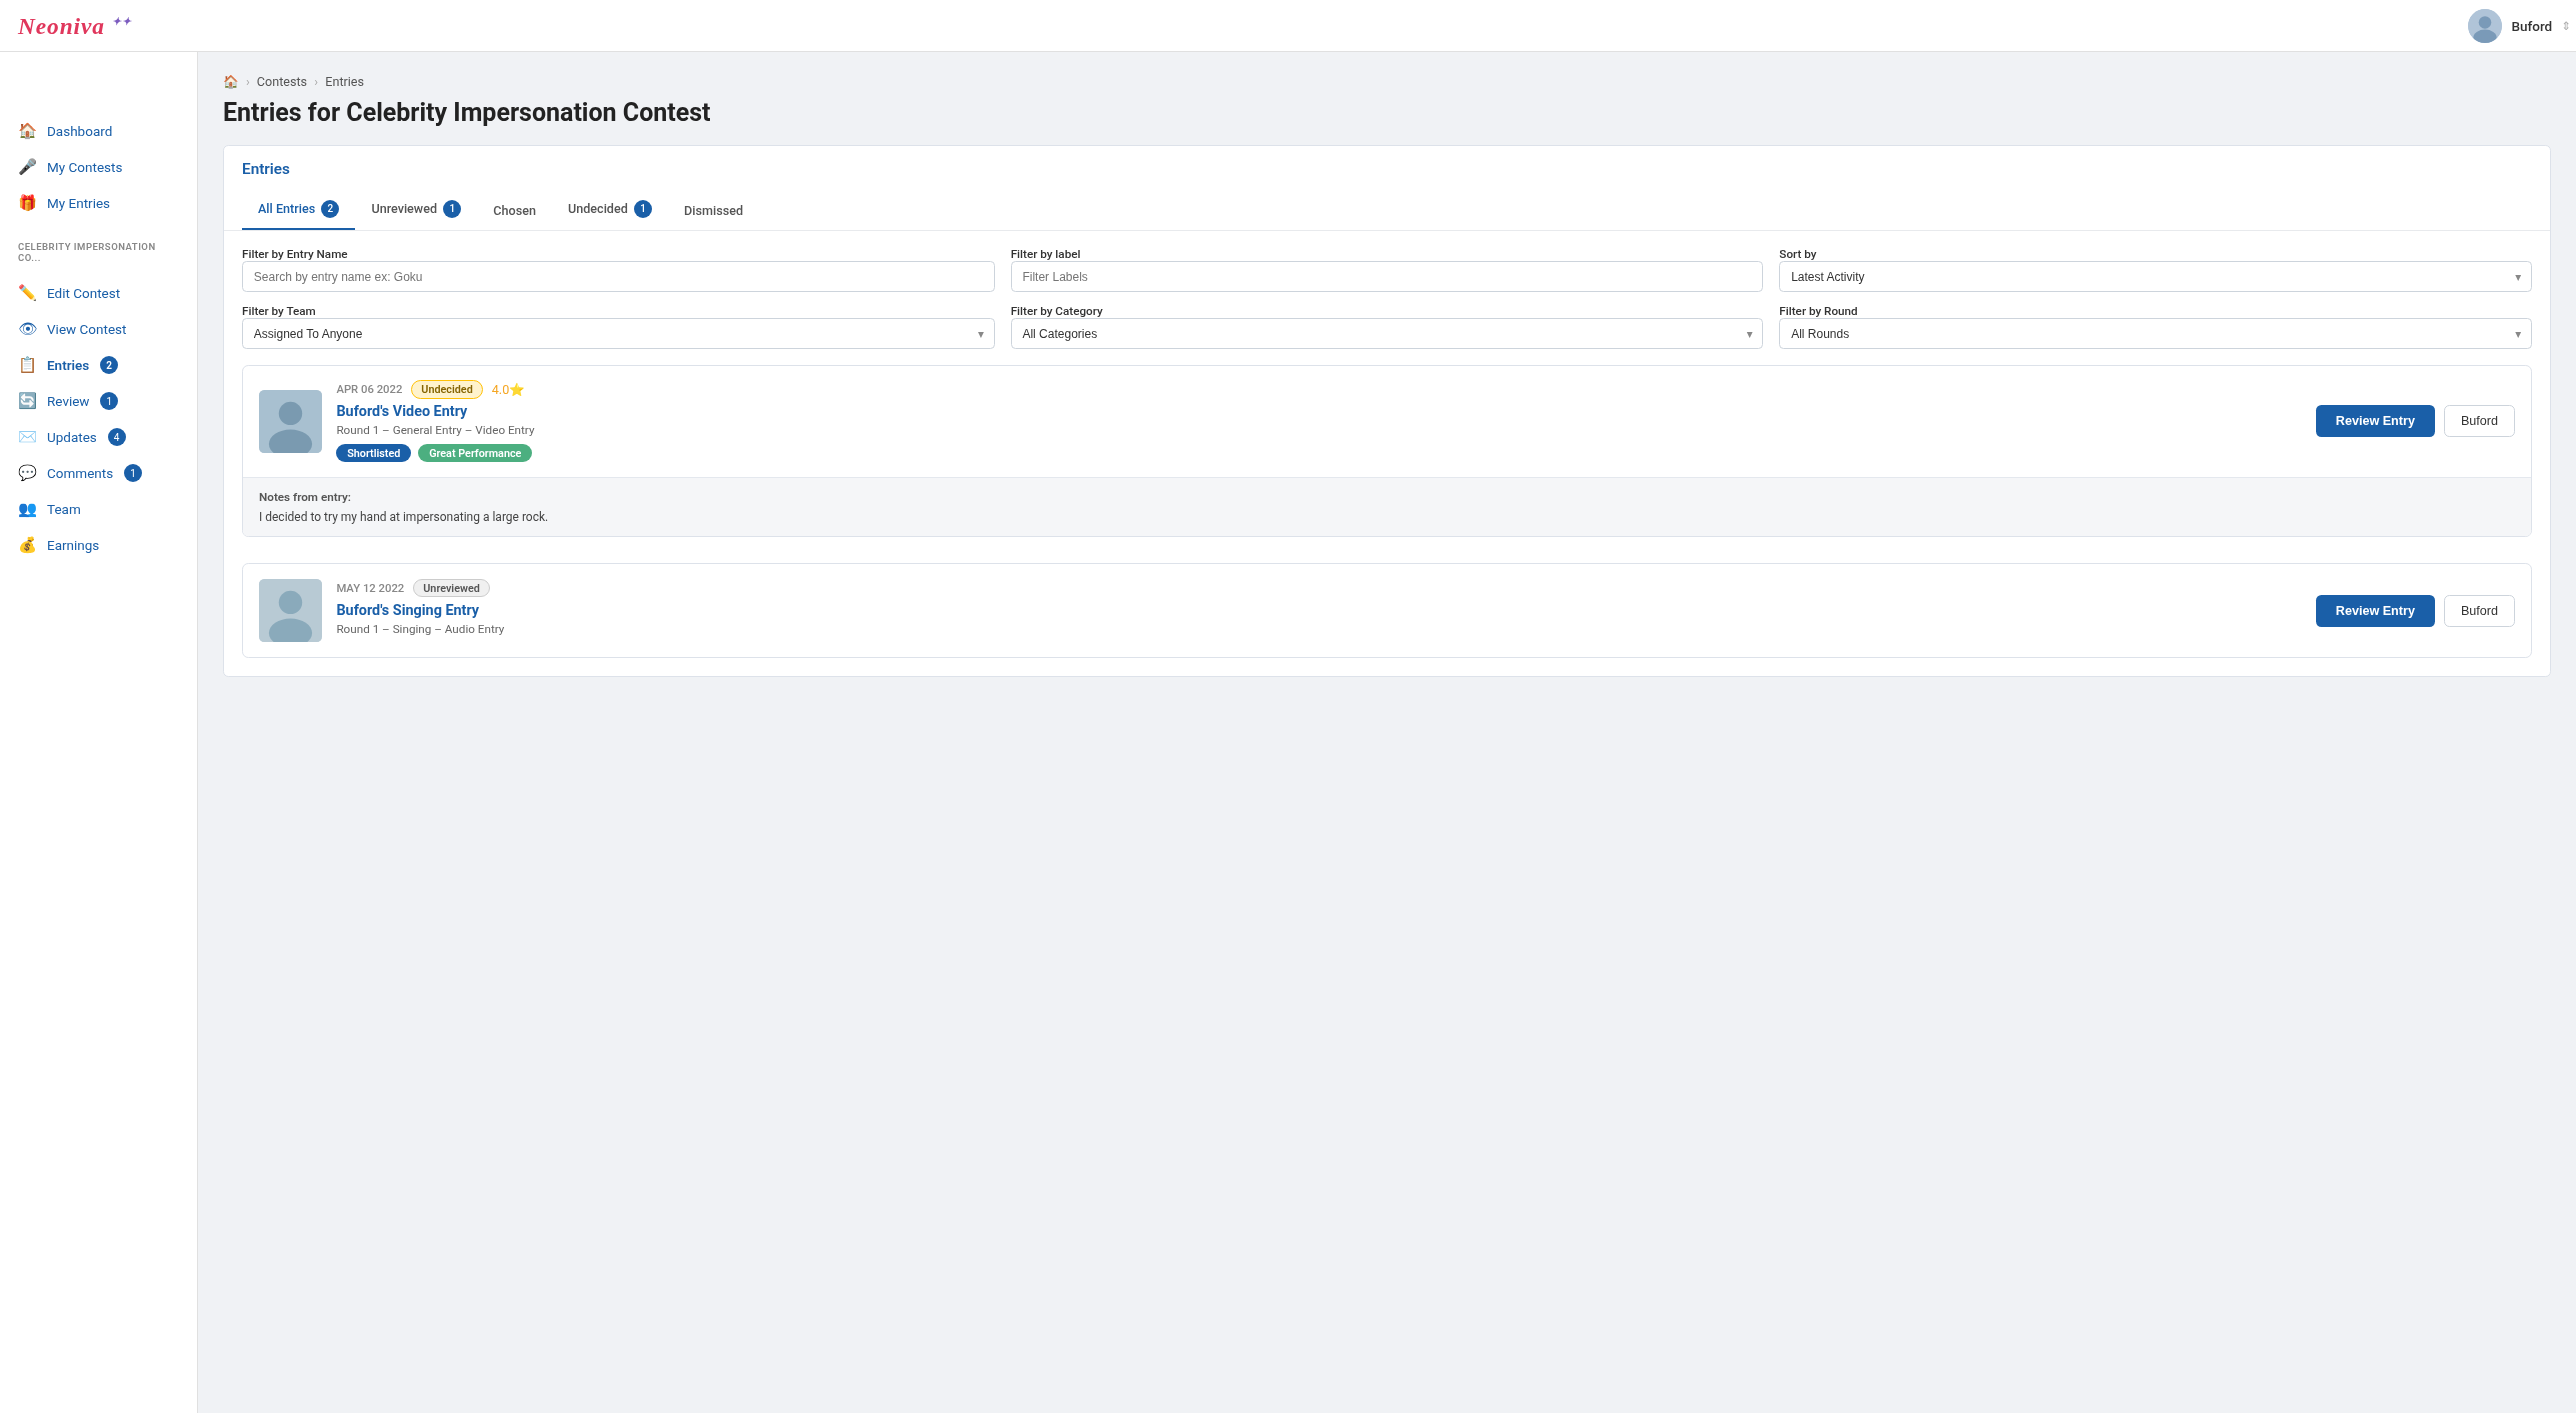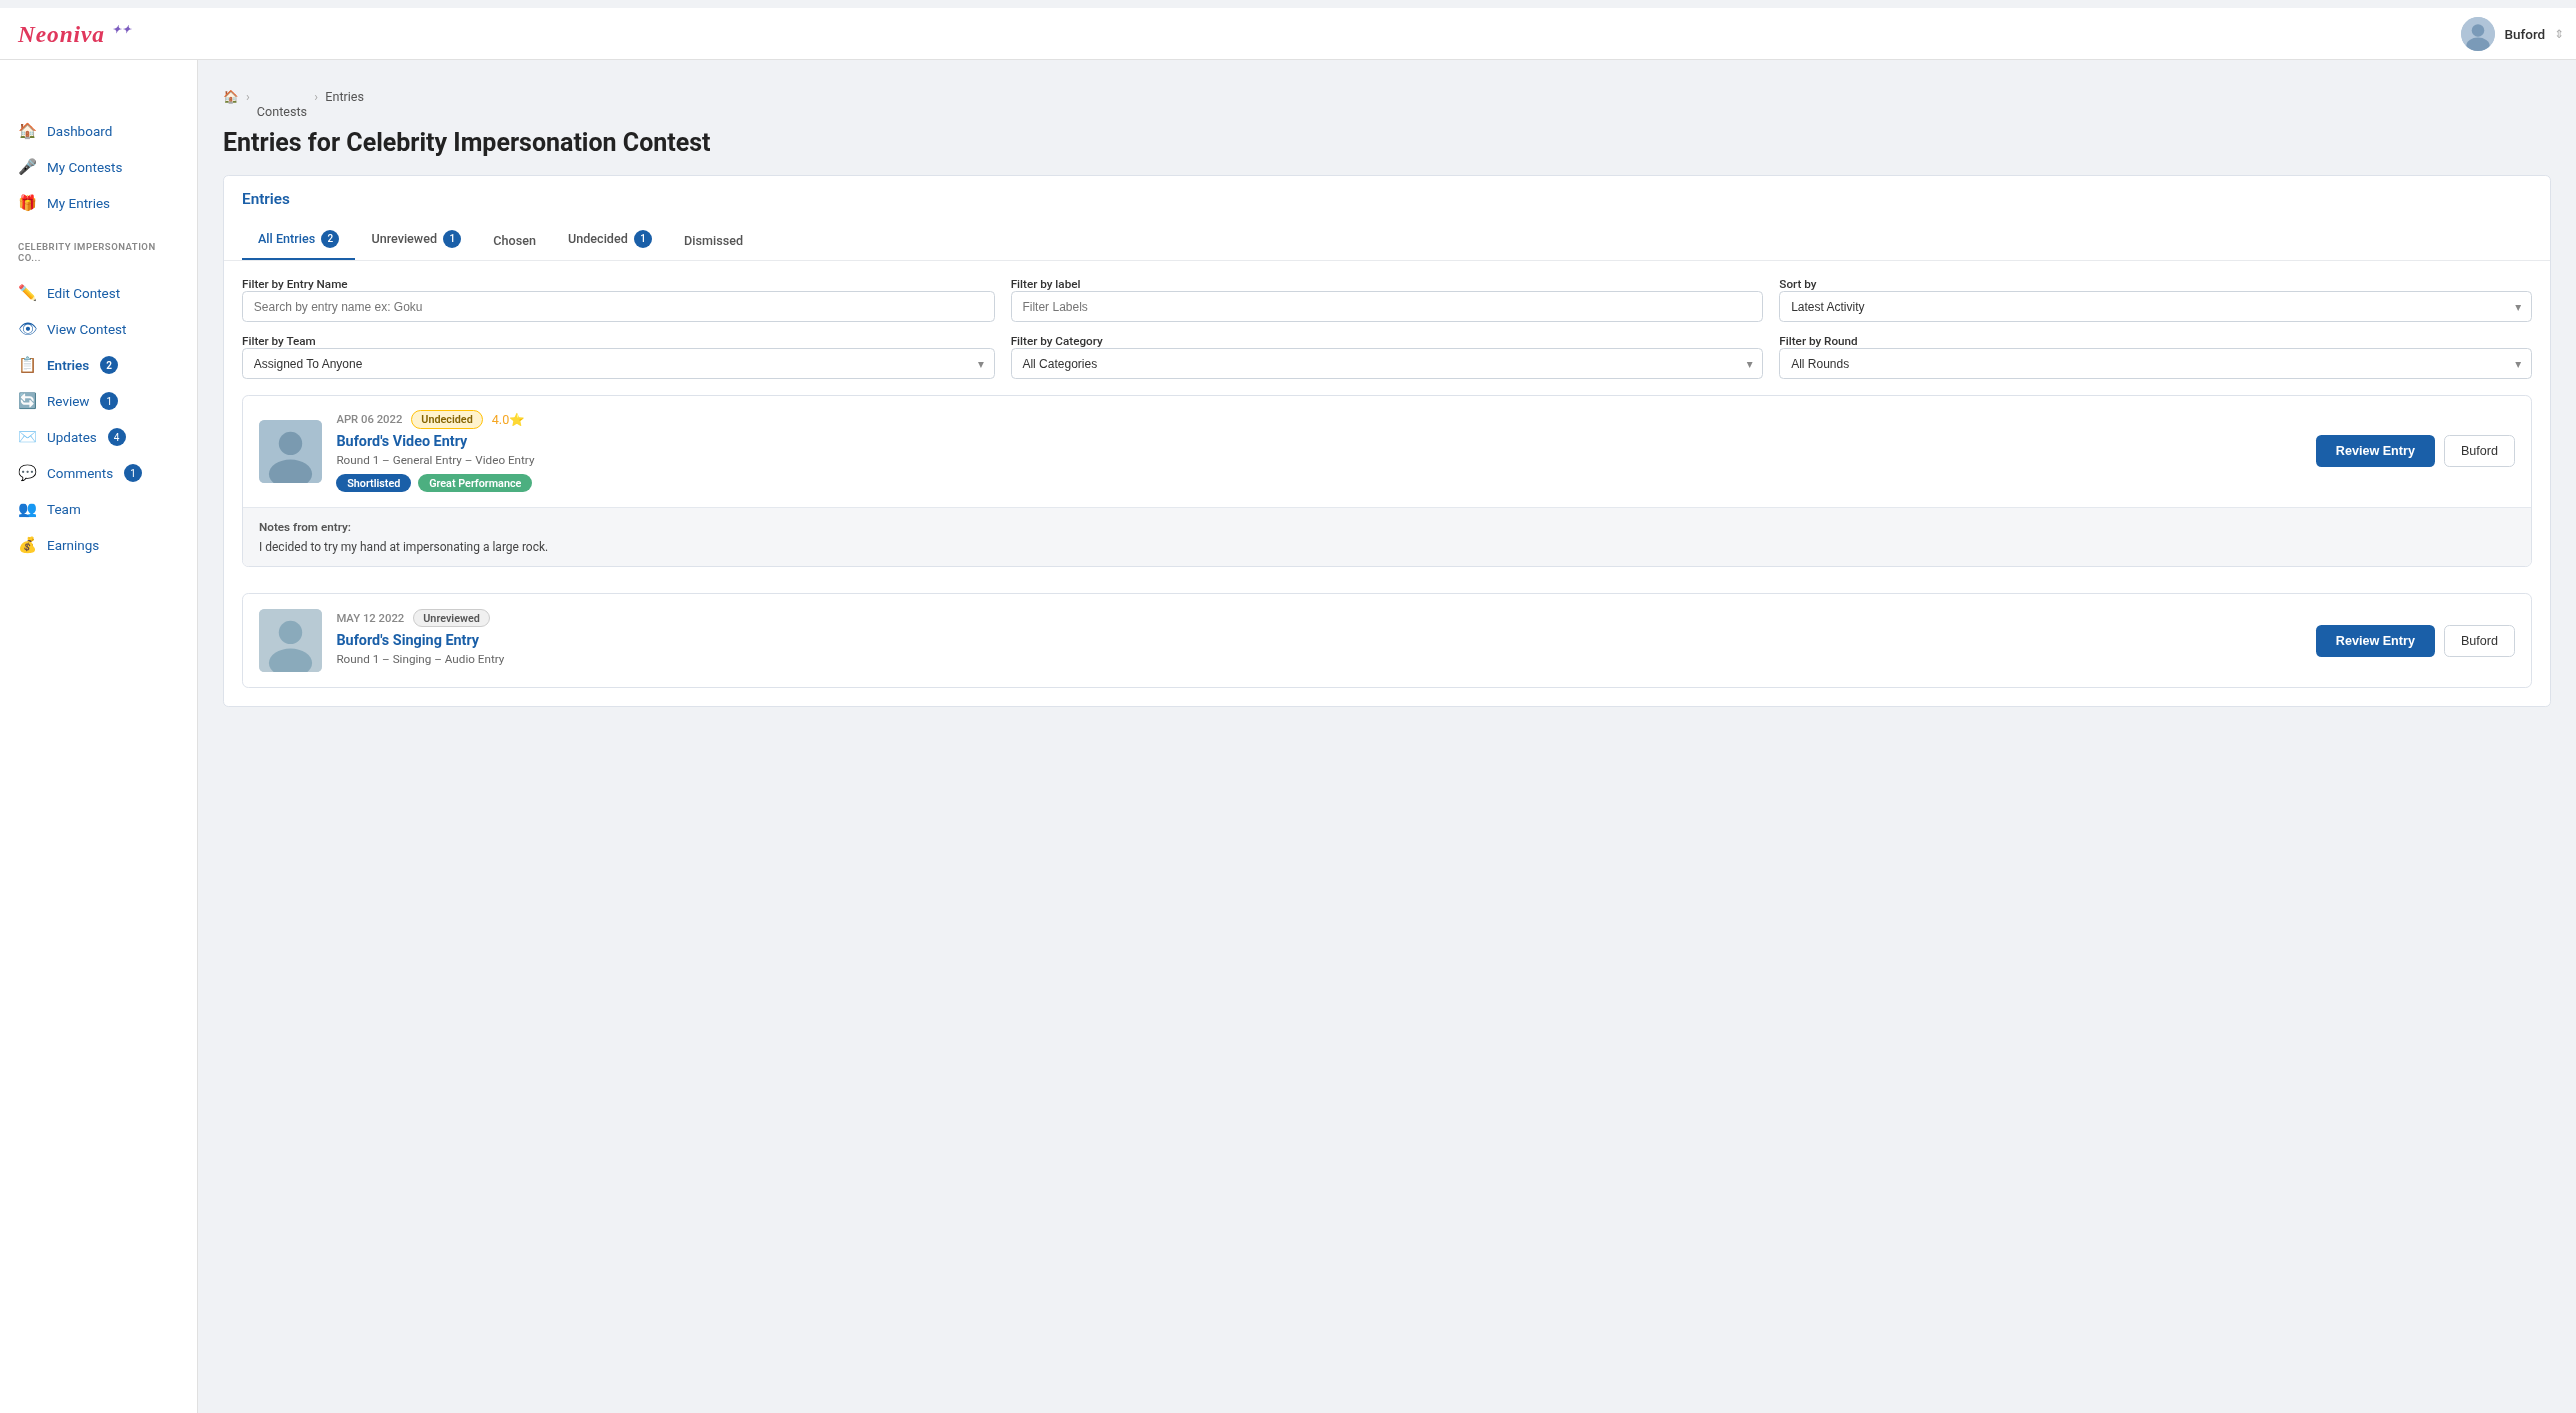--- a/index.html
+++ b/index.html
@@ -41,28 +41,28 @@
       font-size: 9.5px;
       color: #888;
       font-weight: 600;
       letter-spacing: 0.5px;
       text-transform: uppercase;
     }
 
     
     .topbar {
       position: fixed;
-      top: 8px; left: 0; right: 0;
+      top: 0; left: 0; right: 0;
       height: 52px;
       background: #fff;
       border-bottom: 0.9px solid #e0e0e0;
       display: flex;
       align-items: center;
       justify-content: space-between;
-      padding: 0 12px 0 0;
+      padding: 0 5px 0 0;
       z-index: 100;
     }
     .topbar-left { width: 198px; padding-left: 18px; display: flex; align-items: center; }
     .topbar-right { display: flex; align-items: center; gap: 9px; }
     .avatar {
       width: 34px; height: 34px;
       border-radius: 50%;
       background: #b0c4d8;
       overflow: hidden;
       display: flex; align-items: center; justify-content: center;
@@ -88,21 +88,21 @@
     
     .breadcrumb {
       display: flex;
       align-items: center;
       gap: 7.2px;
       font-size: 12.6px;
       color: #555;
       margin-bottom: 9px;
     }
     .breadcrumb-sep { color: #aaa; }
-    .breadcrumb a { color: #555; text-decoration: none; margin-top: 30px; }
+    .breadcrumb a { color: #555; text-decoration: none; }
 
     
     .page-title {
       font-size: 25px;
       font-weight: 700;
       color: #222;
       margin-bottom: 18px;
     }
 
     

